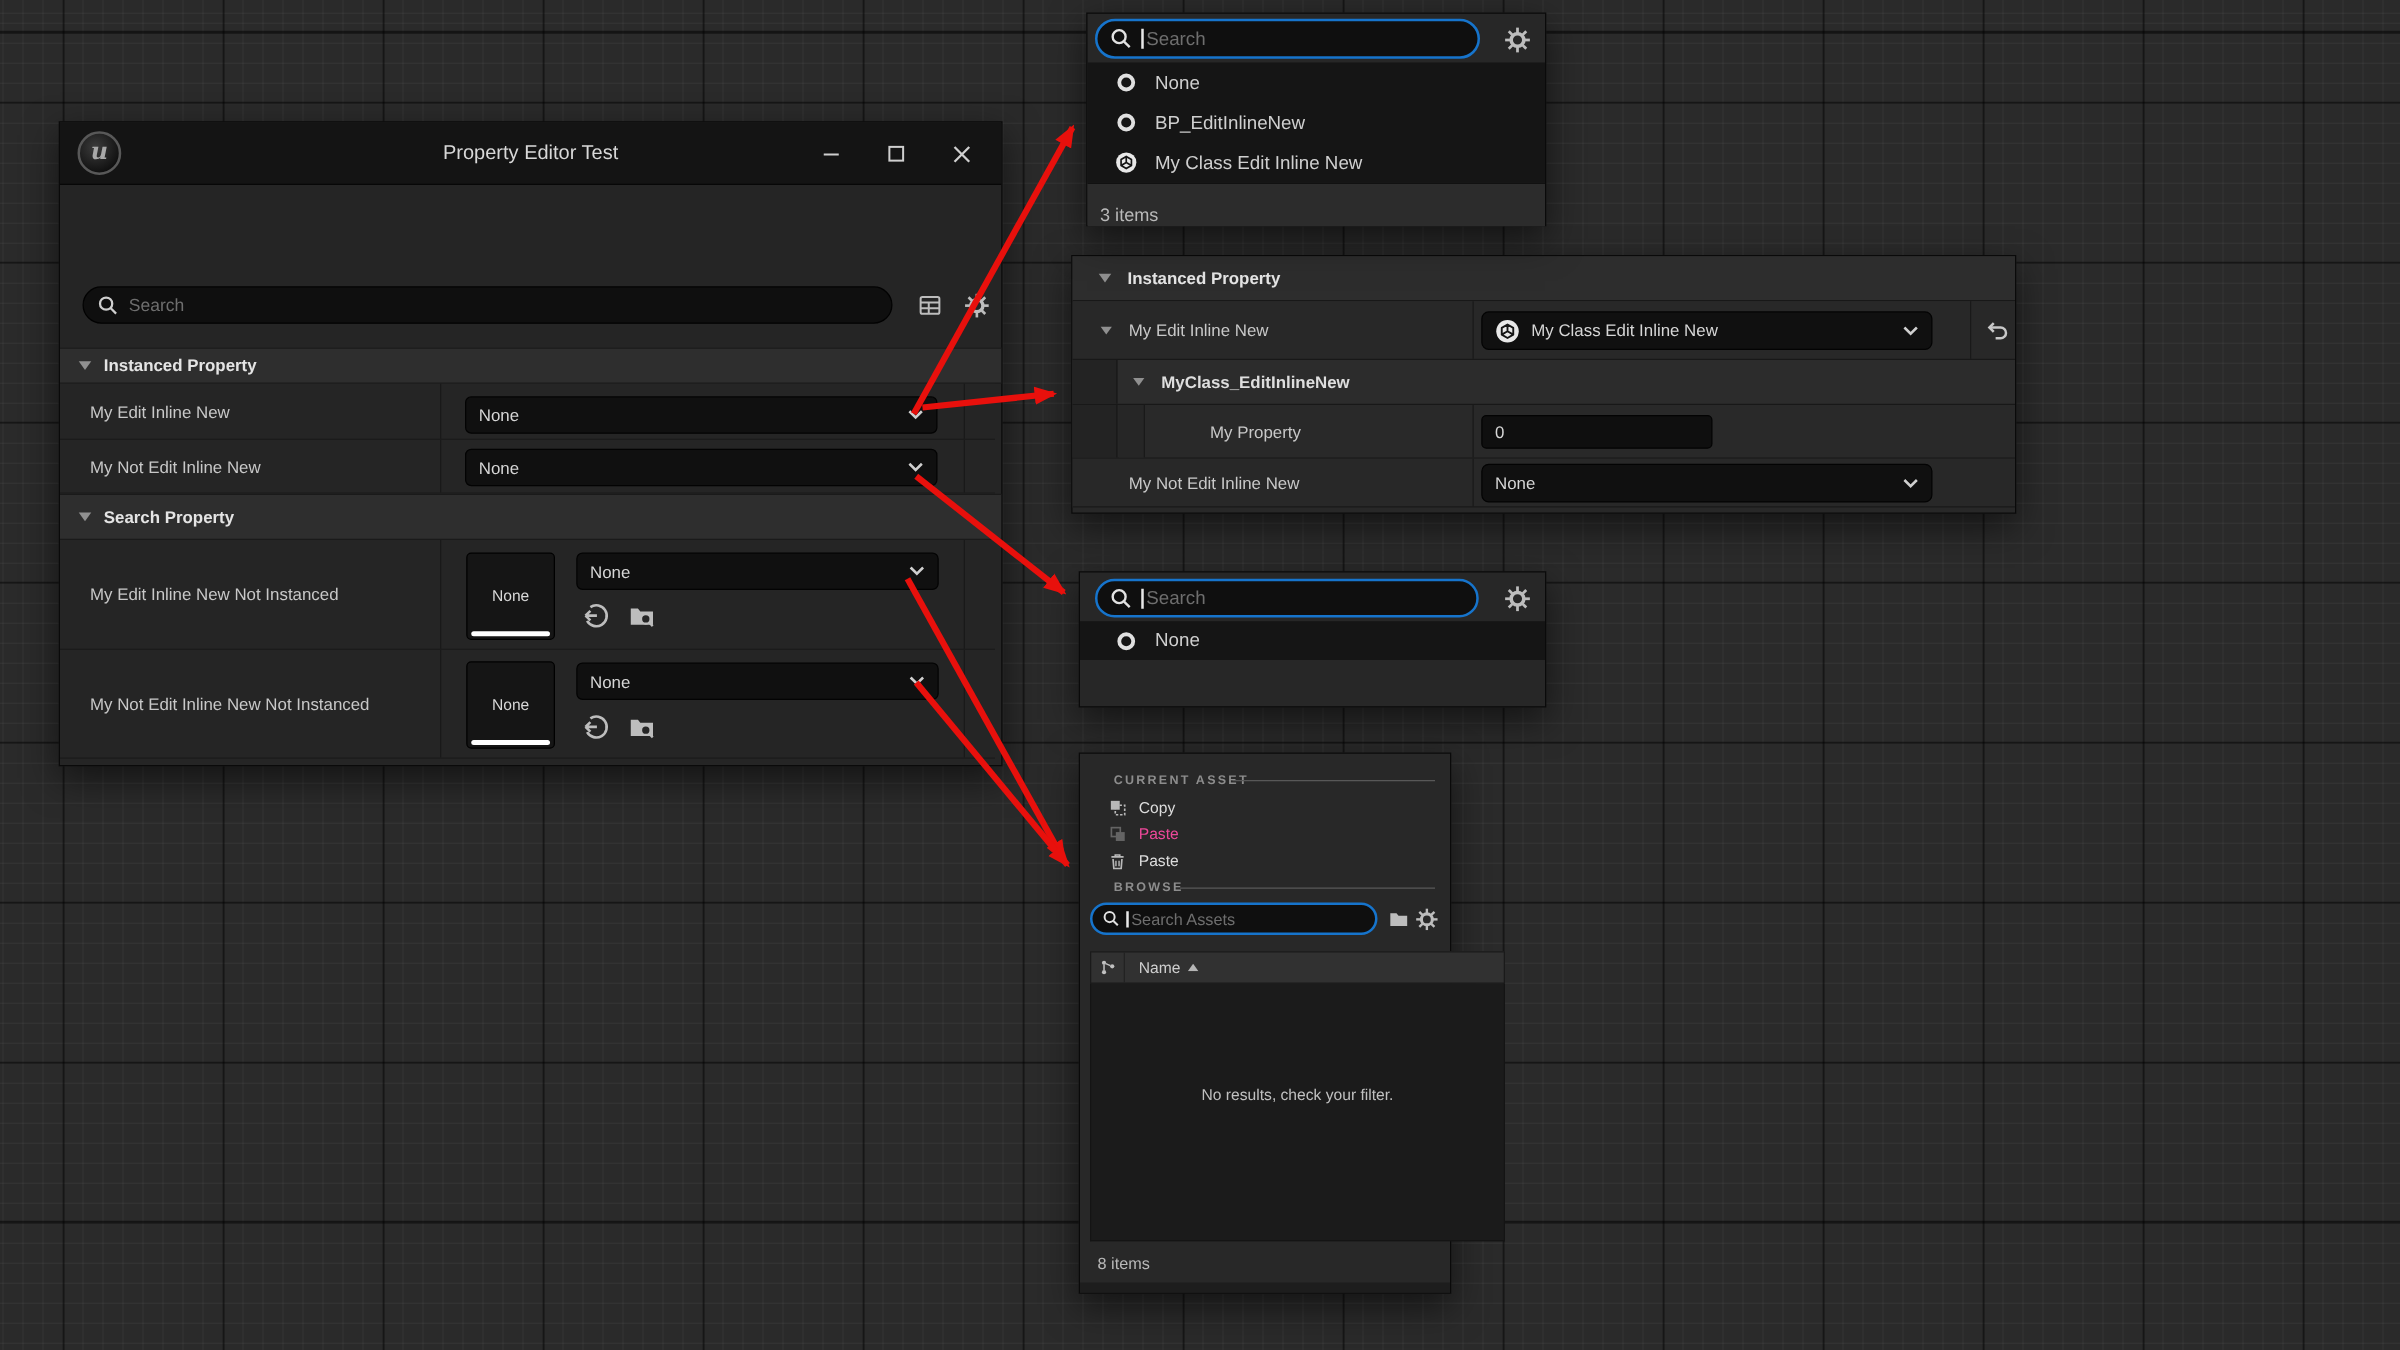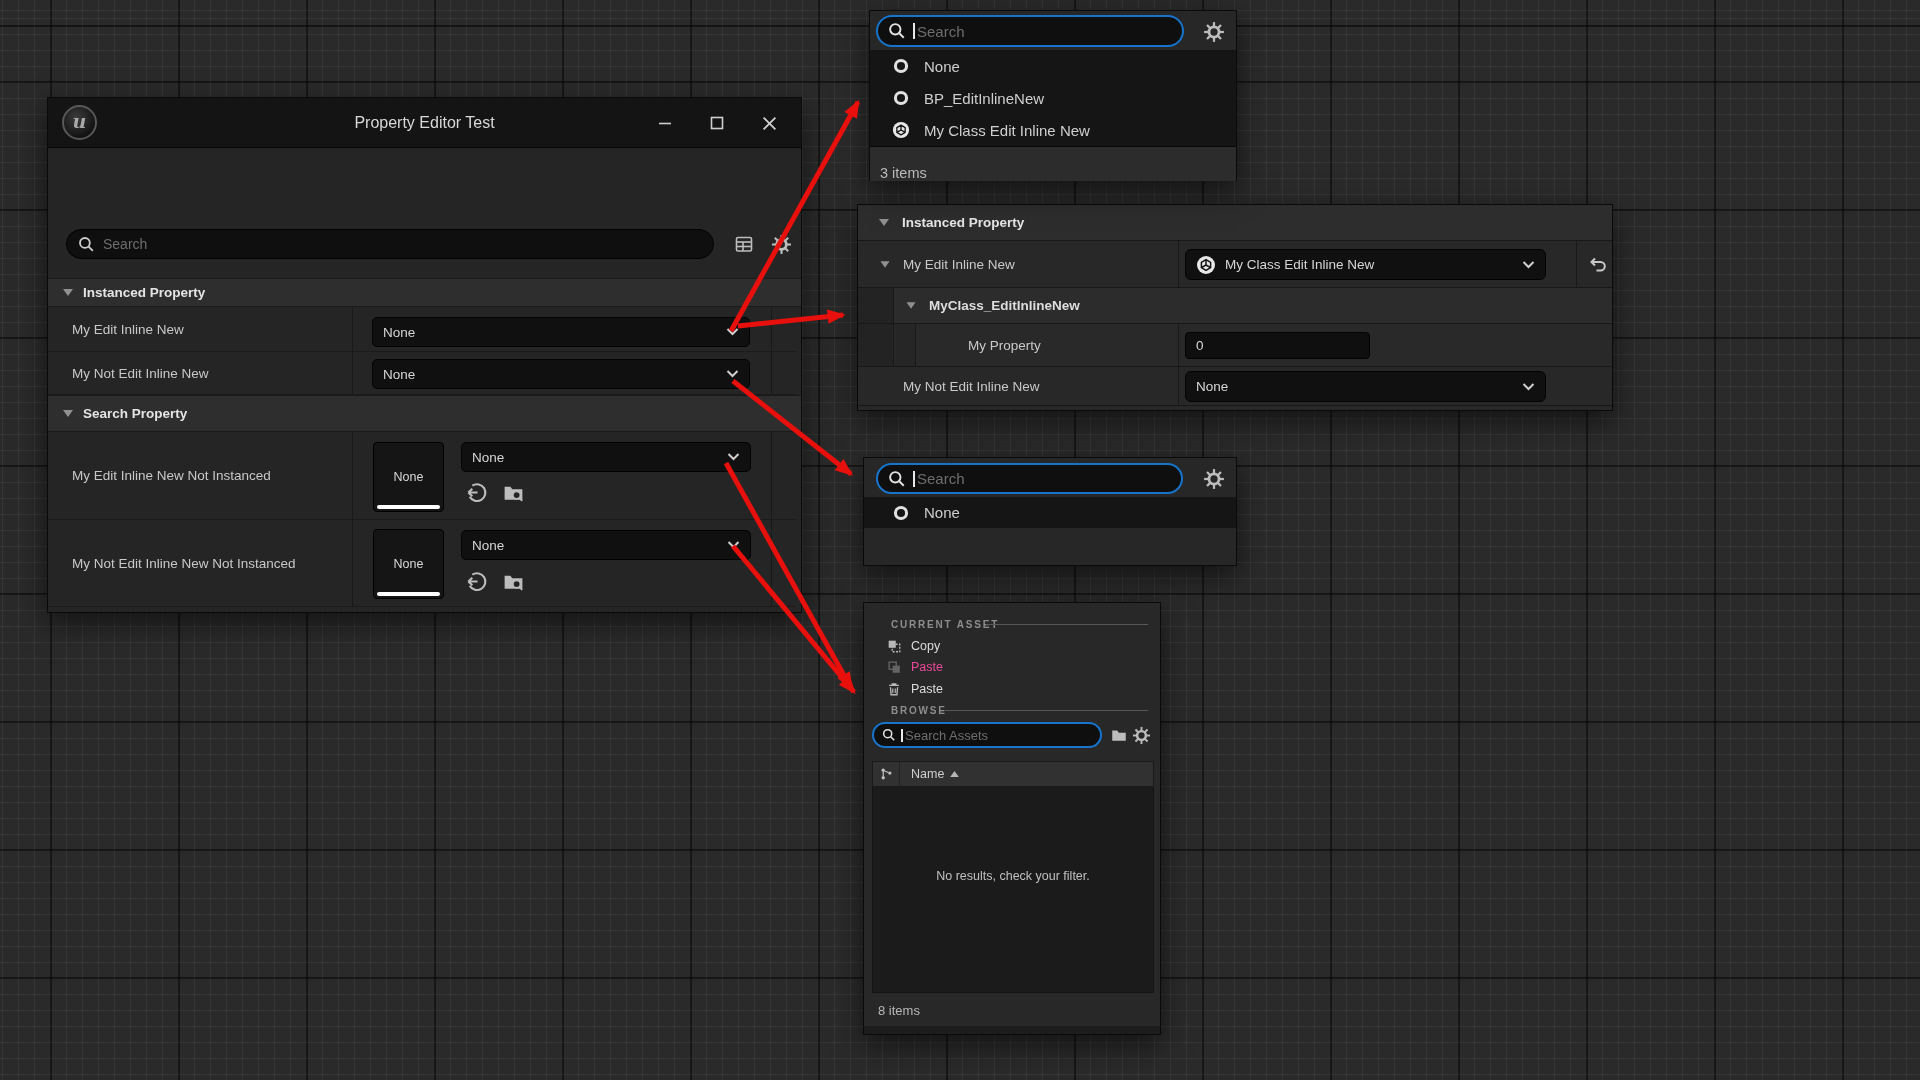--- a/index.html
+++ b/index.html
@@ -442,21 +442,21 @@
             <rect x="9" y="15" width="2" height="4" transform="rotate(45 10 10)"></rect>
             <rect x="9" y="1" width="2" height="4" transform="rotate(90 10 10)"></rect>
             <rect x="9" y="15" width="2" height="4" transform="rotate(90 10 10)"></rect>
             <rect x="9" y="1" width="2" height="4" transform="rotate(135 10 10)"></rect>
             <rect x="9" y="15" width="2" height="4" transform="rotate(135 10 10)"></rect>
           </g>
           <circle cx="10" cy="10" r="4.6" fill="none" stroke="currentColor" stroke-width="2.6"></circle>
         </svg>
     </div>
 
-    <div style="position:absolute;left:8px;top:158px;width:282px;">
+    <div style="position:absolute;left:8px;top:158px;width:332px;">
       <div class="flexc" style="height:26px;background:#313131;border:1px solid #1a1a1a;">
         <div class="flexc" style="width:27px;height:100%;justify-content:center;border-right:1px solid #222;">
           <svg width="15" height="15" viewBox="0 0 16 16">
               <circle cx="4.5" cy="3.5" r="1.8" fill="#c0c0c0"></circle>
               <circle cx="4.5" cy="11.5" r="1.8" fill="#c0c0c0"></circle>
               <circle cx="11.5" cy="6.5" r="1.8" fill="#c0c0c0"></circle>
               <path d="M4.5 5.3 v4.4 M6 4.2 L9.9 5.9" stroke="#c0c0c0" stroke-width="1.3" fill="none"></path>
             </svg>
         </div>
         <span style="margin-left:11px;font-size:12.5px;color:#cfcfcf;">Name</span>

